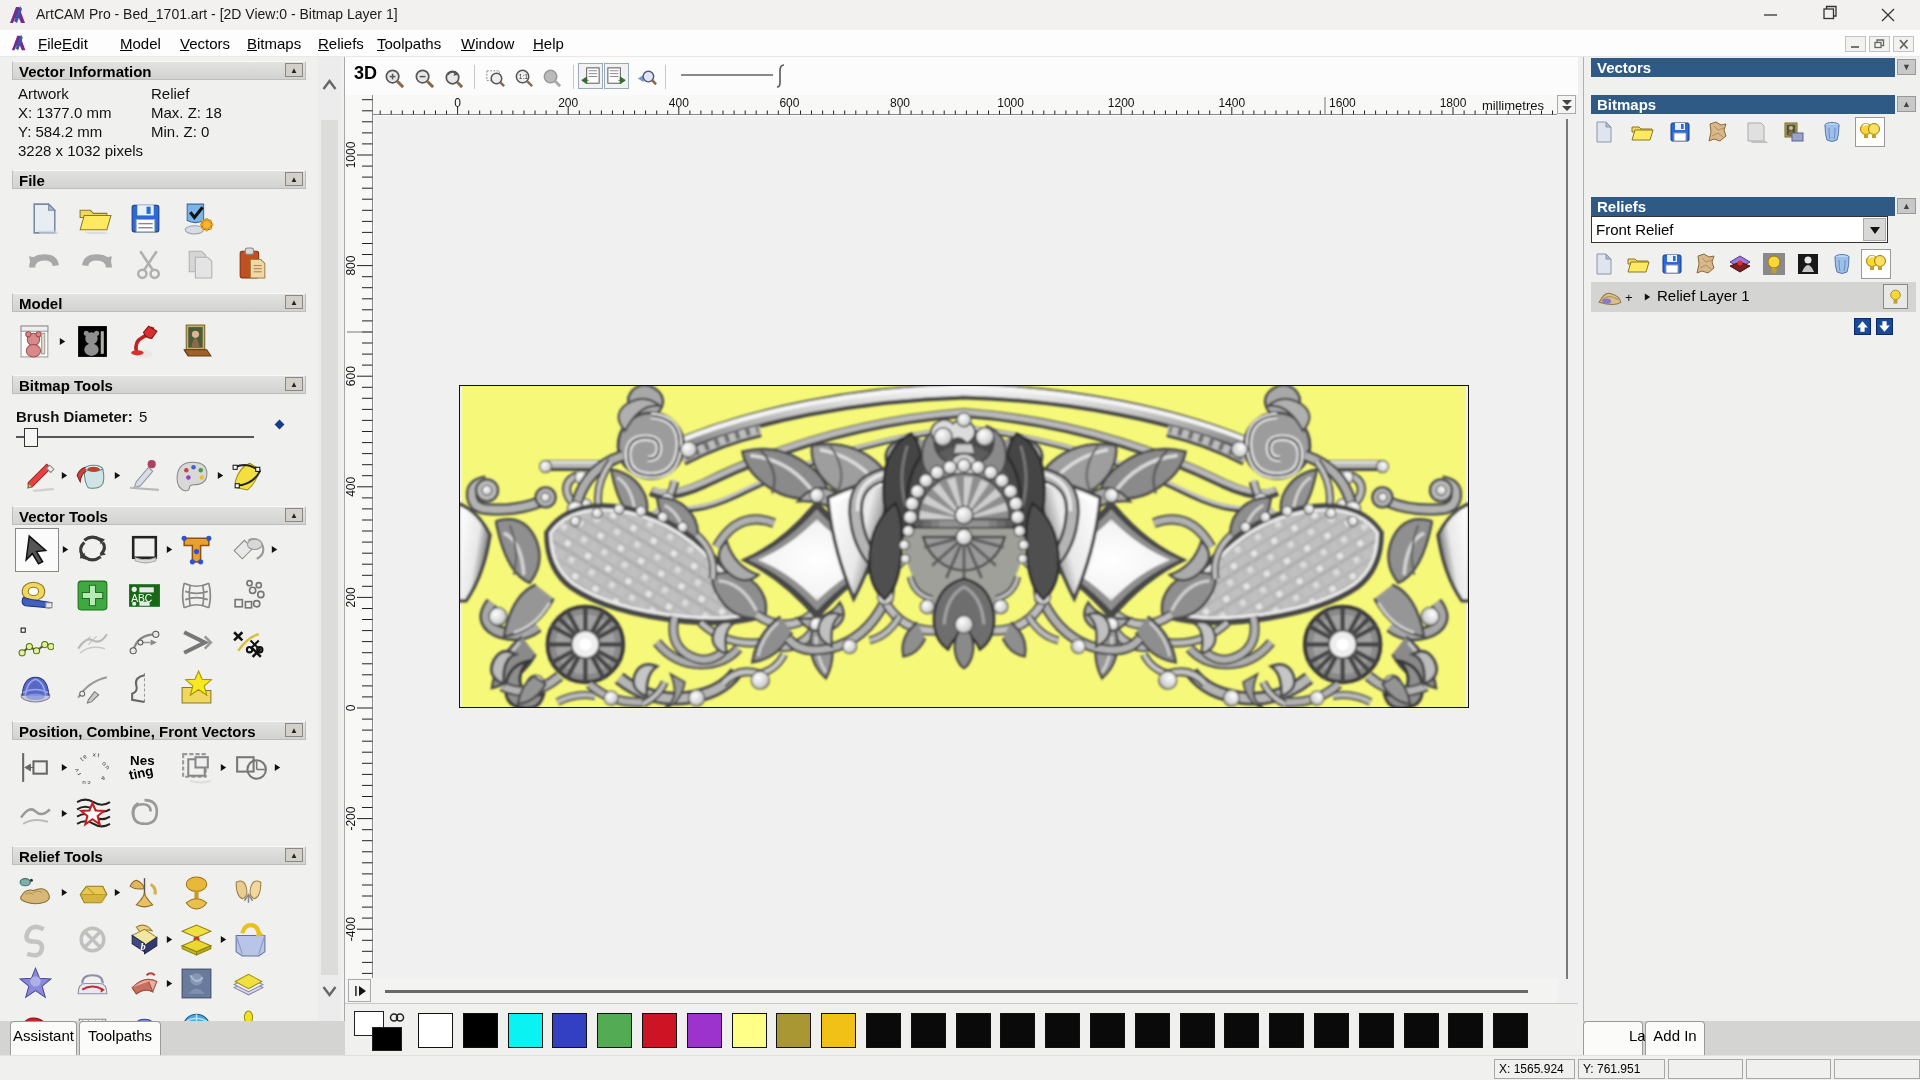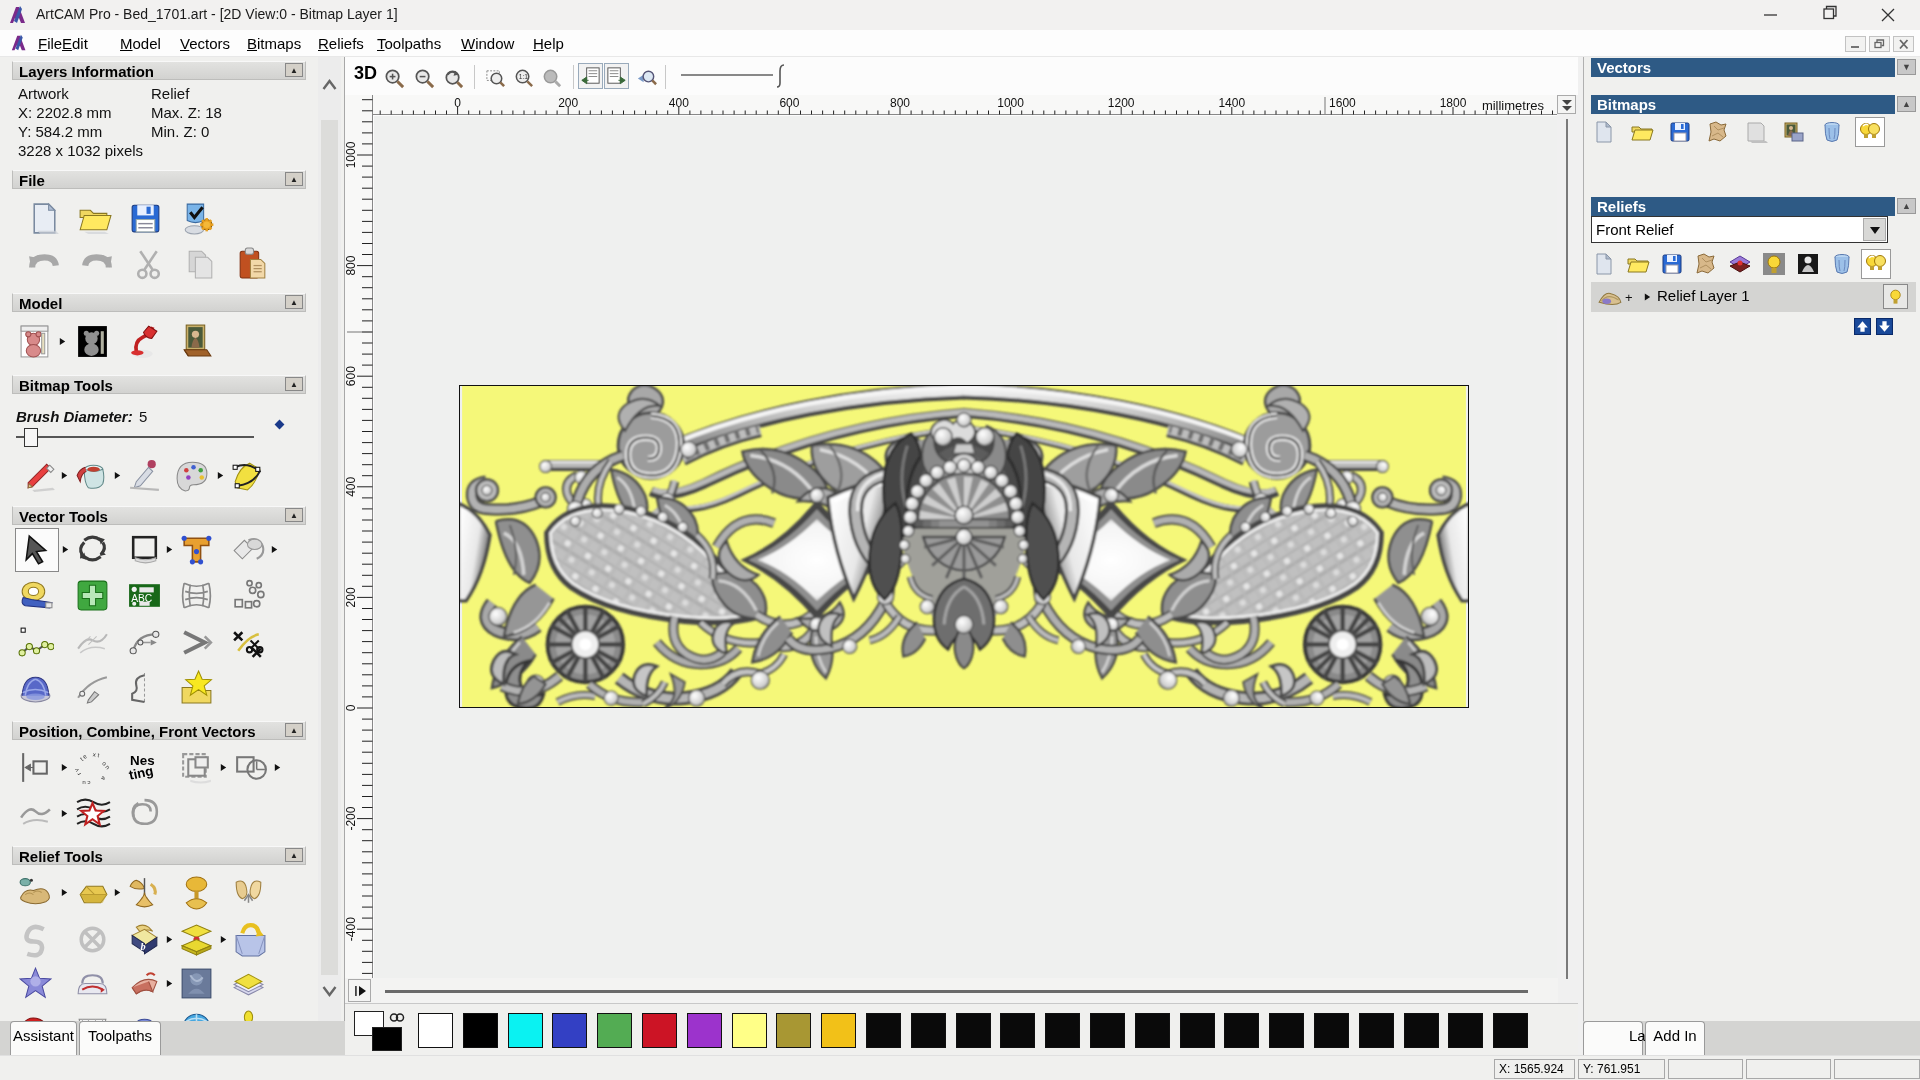--- a/index.html
+++ b/index.html
@@ -643,26 +643,26 @@
       <rect x="48.5" y="0.5" width="20" height="15" fill="#f2f2f1" stroke="#c2c2c2"></rect>
       <line x1="6" y1="11" x2="14" y2="11" stroke="#666" stroke-width="1.8"></line>
       <rect x="30" y="6.5" width="6" height="5" fill="none" stroke="#666" stroke-width="1.3"></rect>
       <path d="M32 6.5 v-2.5 h6.5 v5.5 h-2" fill="none" stroke="#666" stroke-width="1.3"></path>
       <path d="M55 4 l7.5 8.5 M62.5 4 l-7.5 8.5" stroke="#666" stroke-width="1.8"></path>
     </svg>
   </div>
 
   <div id="leftpanel" class="abs">
     <div class="sechdr" style="top:4px">
-        <span class="t">Layers Information</span>
+        <span class="t">Vector Information</span>
         <span class="colbtn">▲</span>
       </div>
     <div class="ptxt pb" style="left:18px;top:28px">Artwork</div>
     <div class="ptxt pb" style="left:151px;top:28px">Relief</div>
-    <div class="ptxt" style="left:18px;top:47px">X: 2202.8 mm</div>
+    <div class="ptxt" style="left:18px;top:47px">X: 1377.0 mm</div>
     <div class="ptxt" style="left:151px;top:47px">Max. Z: 18</div>
     <div class="ptxt" style="left:18px;top:66px">Y: 584.2 mm</div>
     <div class="ptxt" style="left:151px;top:66px">Min. Z: 0</div>
     <div class="ptxt" style="left:18px;top:85px">3228 x 1032 pixels</div>
 
     <div class="sechdr" style="top:113px">
         <span class="t">File</span>
         <span class="colbtn">▲</span>
       </div>
     <div class="abs" id="filerow1" style="top:143px">
@@ -716,21 +716,21 @@
         </svg>
       <svg class="ic" style="left:178px">
           <use href="#s-mona"></use>
         </svg>
     </div>
 
     <div class="sechdr" style="top:318px">
         <span class="t">Bitmap Tools</span>
         <span class="colbtn">▲</span>
       </div>
-    <div class="ptxt" style="left:16px;top:351px;font-style:italic;font-weight:bold">Brush Diameter:</div>
+    <div class="ptxt" style="left:16px;top:351px;font-weight:bold">Brush Diameter:</div>
     <div class="ptxt" style="left:139px;top:351px">5</div>
     <div class="abs" style="left:16px;top:379px;width:238px;height:2px;background:#555"></div>
     <div class="abs" style="left:24px;top:371px;width:14px;height:19px;background:#f6f6f6;border:1.5px solid #333"></div>
     <div class="abs" style="left:276px;top:364px;width:7px;height:7px;background:#1a3a8a;transform:rotate(45deg)"></div>
     <div class="abs" id="bmrow" style="top:400px">
       <svg class="ic" style="left:22px">
           <use href="#s-pencil"></use>
         </svg>
       <svg class="ar" style="left:60px;top:14px">
           <use href="#s-arrow"></use>

